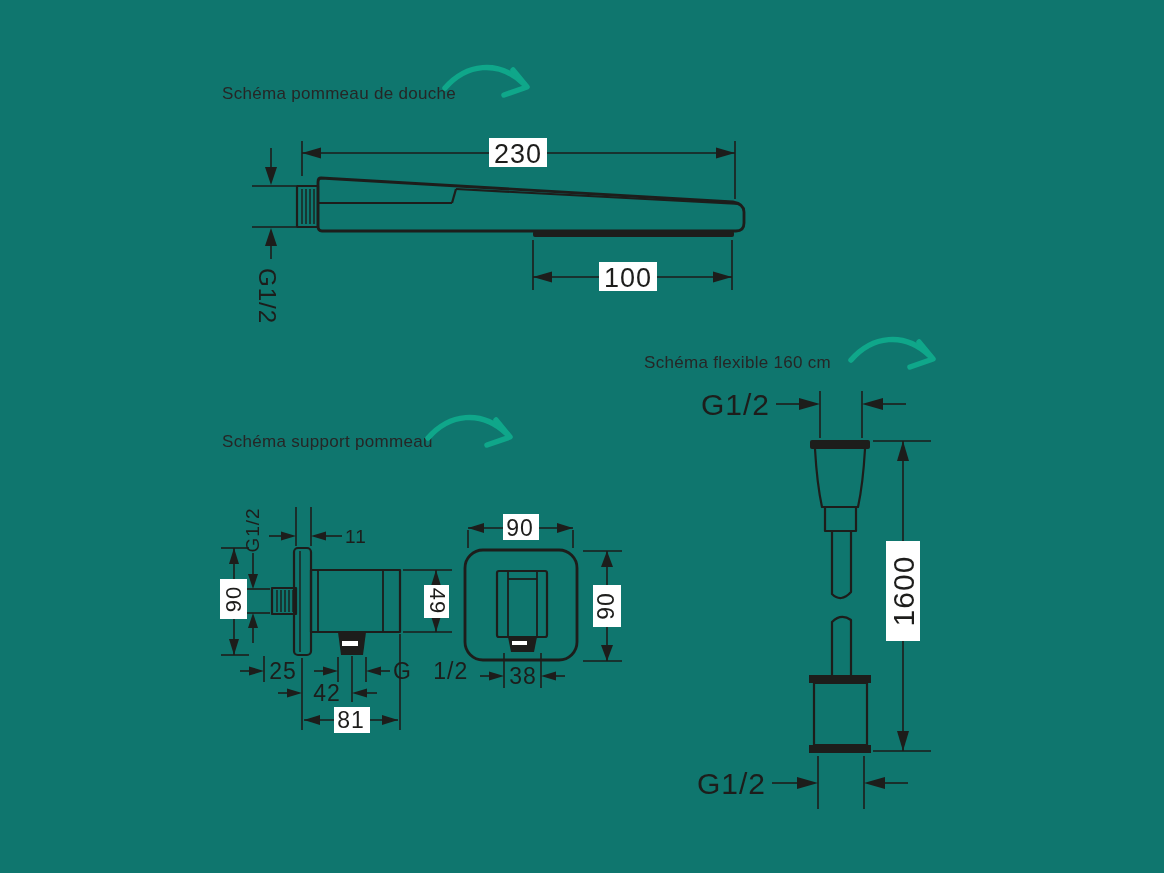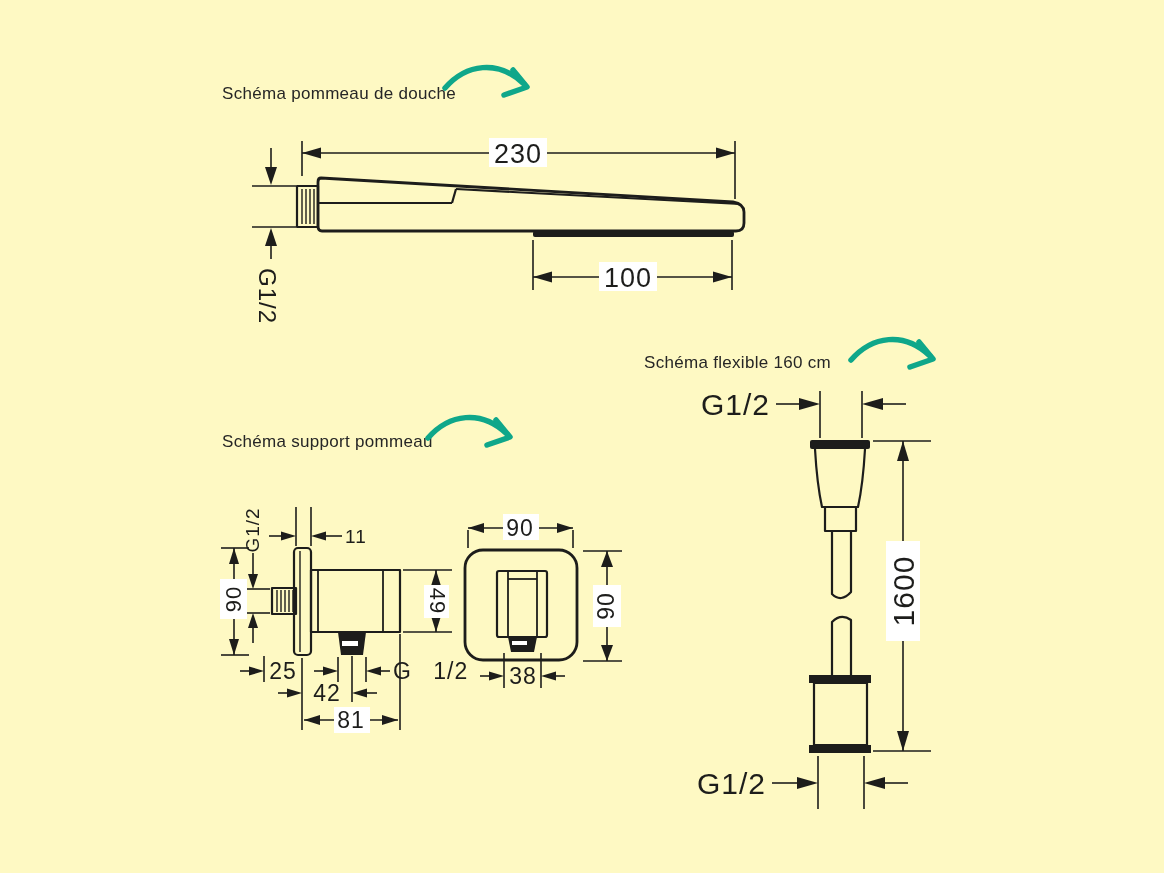--- a/index.html
+++ b/index.html
@@ -1,16 +1,16 @@
 <!DOCTYPE html>
 <html><head>
 <meta charset="utf-8">
 <style>
   html,body{margin:0;padding:0;background:#fff;}
-  #stage{position:relative;width:1164px;height:873px;background:#fef9c3;overflow:hidden;}
+  #stage{position:relative;width:1164px;height:873px;background:#0f766e;overflow:hidden;}
   svg{position:absolute;left:0;top:0;}
   .title-text{font-family:"Liberation Sans",sans-serif;font-size:17px;font-weight:500;fill:#262626;letter-spacing:.3px;}
   .dim{font-family:"Liberation Sans",sans-serif;fill:#1d1d1b;letter-spacing:1px;}
   .fs27{font-size:27px;}
   .fs30{font-size:30px;}
   .fs24{font-size:24px;}
   .fs23{font-size:23px;}
   .fs22{font-size:22px;}
   .fs19{font-size:19px;}
   .ws{word-spacing:14px;}

